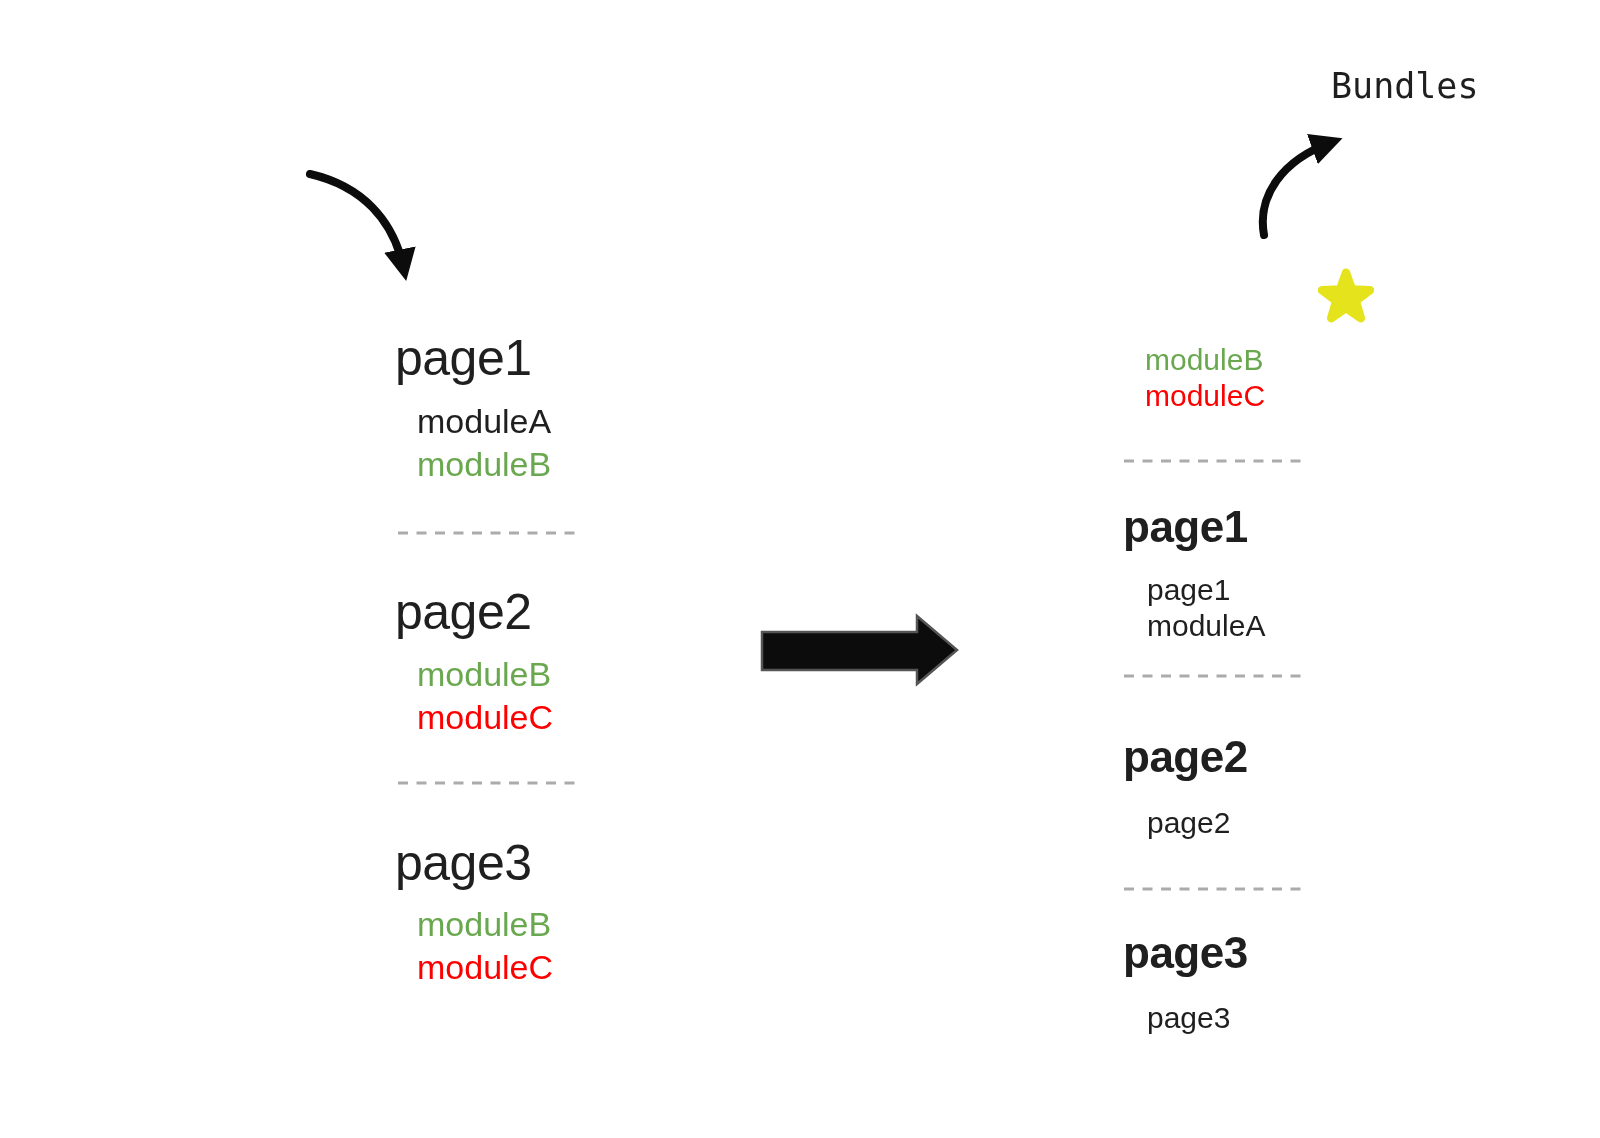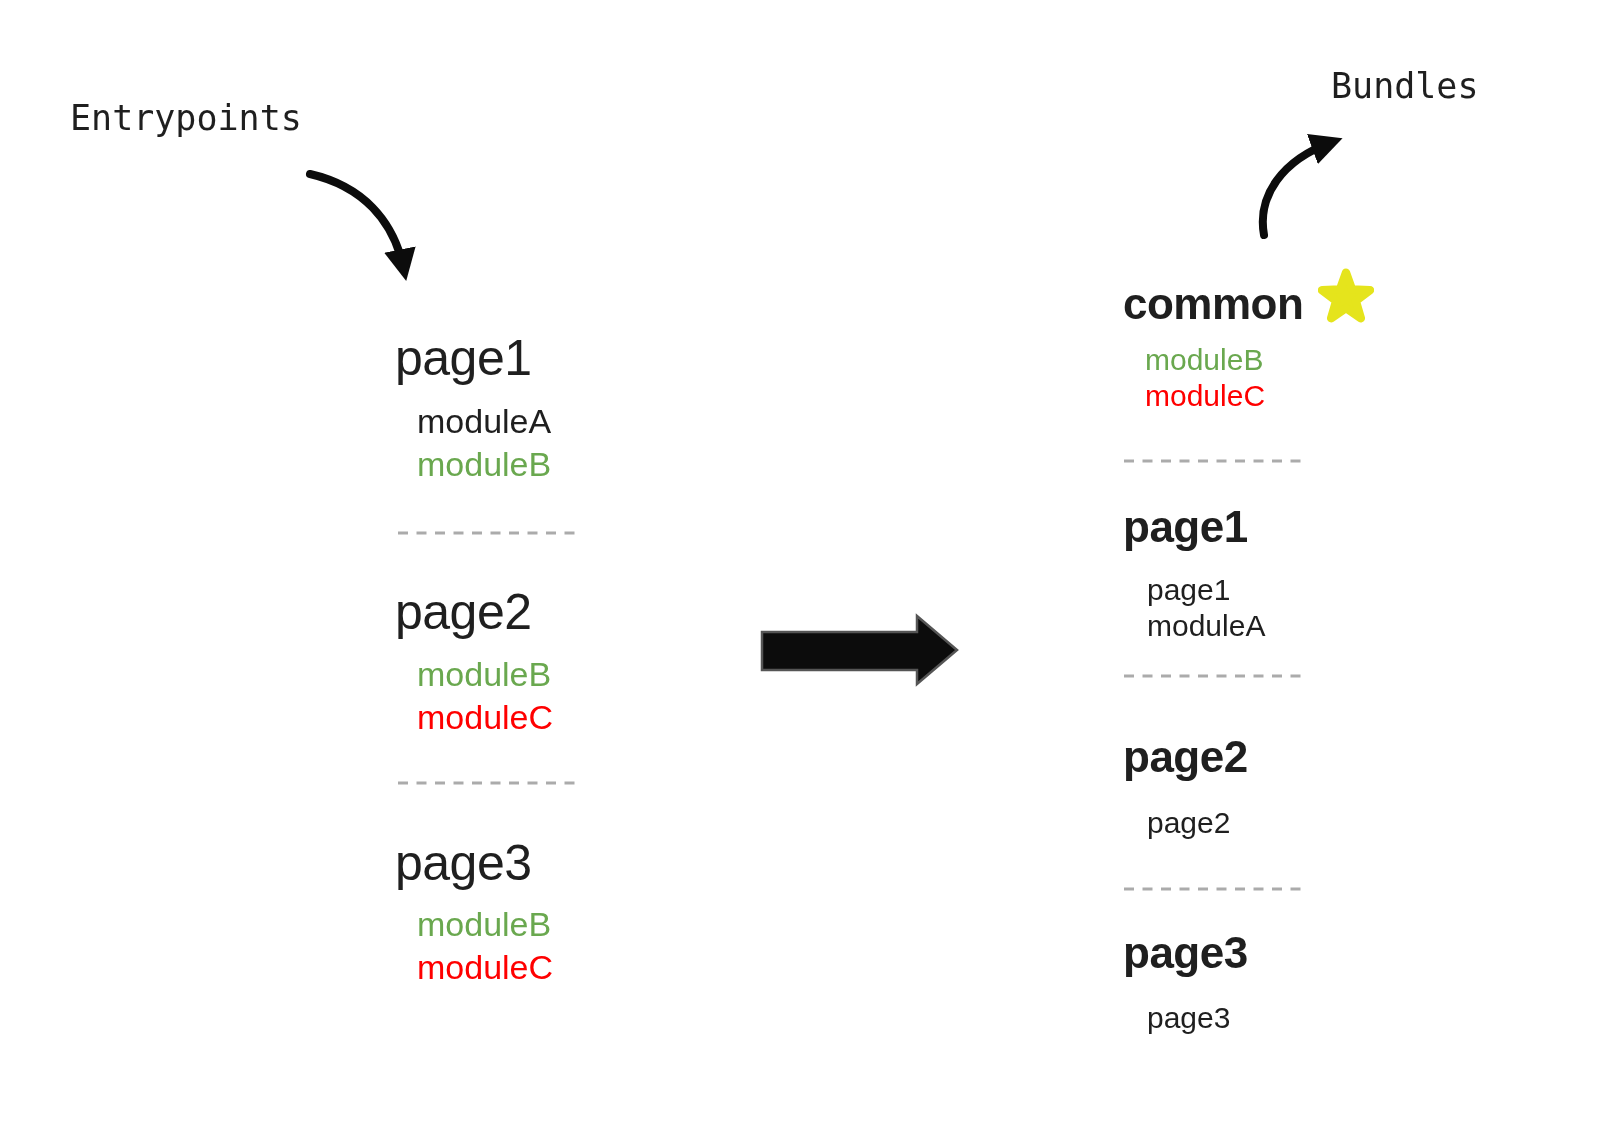--- a/index.html
+++ b/index.html
@@ -45,21 +45,20 @@
   .arrow-left  { left:300px;  top:162px; }
   .arrow-right { left:1250px; top:128px; }
   .big-arrow   { left:758px;  top:606px; }
   .star        { left:1318px; top:266px; }
 </style>
 </head>
 <body>
 
 <div class="canvas">
 
-  <div class="abs mono-label entry-label">Entrypoints</div>
   <div class="abs mono-label bundle-label">Bundles</div>
 
   <svg class="abs arrow-left" width="120" height="125">
     <defs>
       <marker id="ah1" viewBox="0 0 10 10" refX="6.5" refY="5" markerWidth="4" markerHeight="4" orient="auto">
         <path d="M0,0 L10,5 L0,10 Z" style="fill: rgb(12, 12, 12);"></path>
       </marker>
     </defs>
     <path d="M10,12 C62,24 94,58 104,108" fill="none" stroke-width="8" stroke-linecap="round" marker-end="url(#ah1)" style="stroke: rgb(12, 12, 12);"></path>
   </svg>
@@ -94,21 +93,20 @@
   <svg class="abs div-l2" width="182" height="4">
     <line x1="1" y1="2" x2="181" y2="2" stroke-width="3" stroke-dasharray="10 8.5" style="stroke: rgb(171, 171, 171);"></line>
   </svg>
 
   <div class="abs eh eh-3">page3</div>
   <div class="abs emods em-3">
     <div class="mod b" style="color: rgb(106, 168, 79);">moduleB</div>
     <div class="mod b" style="color: rgb(255, 0, 0);">moduleC</div>
   </div>
 
-  <div class="abs bh bh-1">common</div>
   <svg class="abs star" width="56" height="60" viewBox="0 0 60 62">
     <path d="M30,6 L36.5,24.1 L55.7,24.7 L40.5,36.4 L45.9,54.8 L30,44 L14.1,54.8 L19.5,36.4 L4.3,24.7 L23.5,24.1 Z" stroke-width="9" stroke-linejoin="round" style="fill: rgb(229, 228, 28); stroke: rgb(229, 228, 28);"></path>
   </svg>
   <div class="abs bmods bm-1">
     <div class="mod b" style="color: rgb(106, 168, 79);">moduleB</div>
     <div class="mod b" style="color: rgb(255, 0, 0);">moduleC</div>
   </div>
   <svg class="abs div-r1" width="182" height="4">
     <line x1="1" y1="2" x2="181" y2="2" stroke-width="3" stroke-dasharray="10 8.5" style="stroke: rgb(171, 171, 171);"></line>
   </svg>

